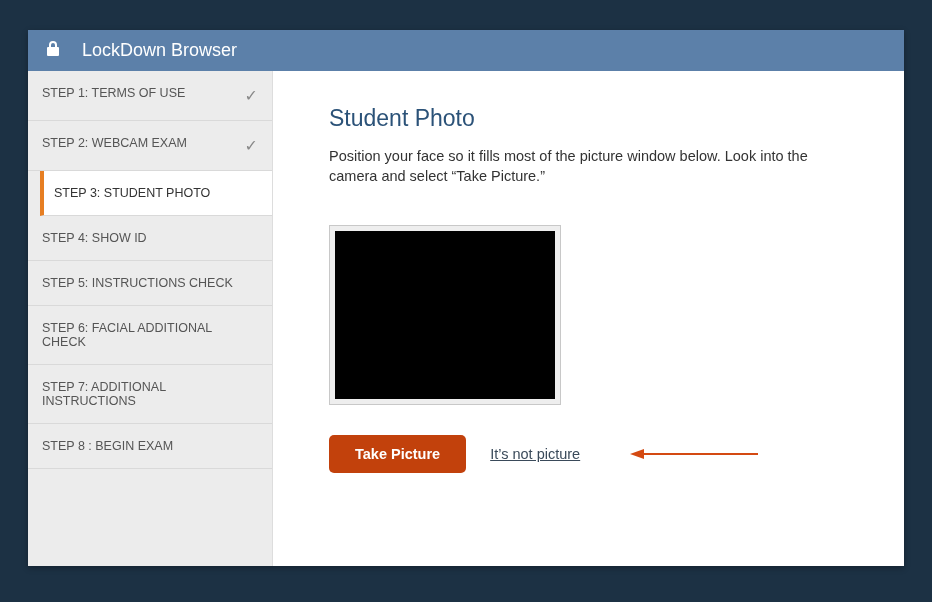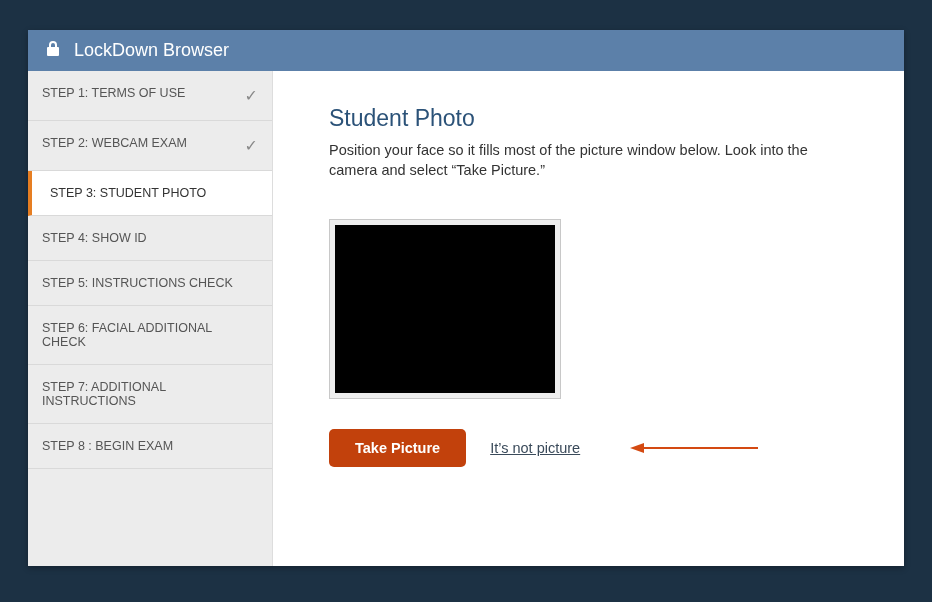--- a/index.html
+++ b/index.html
@@ -15,21 +15,21 @@
       width: 876px;
       background: #fff;
       box-shadow: 0 2px 6px rgba(0,0,0,0.3);
     }
     .titlebar {
       background: #5c80a9;
       color: #fff;
       padding: 10px 18px;
       display: flex;
       align-items: center;
-      gap: 14px;
+      gap: 22px;
       font-size: 18px;
     }
     .titlebar svg { flex-shrink: 0; }
     .body {
       display: flex;
       min-height: 495px;
     }
     .sidebar {
       width: 245px;
       background: #ececec;
@@ -43,37 +43,38 @@
       display: flex;
       justify-content: space-between;
       align-items: flex-start;
       cursor: pointer;
       position: relative;
       gap: 24px;
     }
     .step.active {
       background: #fff;
       border-left: 4px solid #e67e22;
-      padding-left: 18px;
+      padding-left: 10px;
       color: #333;
+      margin-left: 12px;
     }
     .check {
       color: #888;
       font-size: 16px;
     }
     .content {
       flex: 1;
       padding: 34px 56px;
       background: #fff;
     }
     .content h1 {
       font-size: 23px;
       font-weight: 500;
       color: #2b5278;
-      margin-bottom: 8px;
+      margin-bottom: 14px;
     }
     .instr {
       font-size: 14.5px;
       color: #333;
       line-height: 1.4;
       margin-bottom: 38px;
       max-width: 520px;
     }
     .preview-frame {
       display: inline-block;

